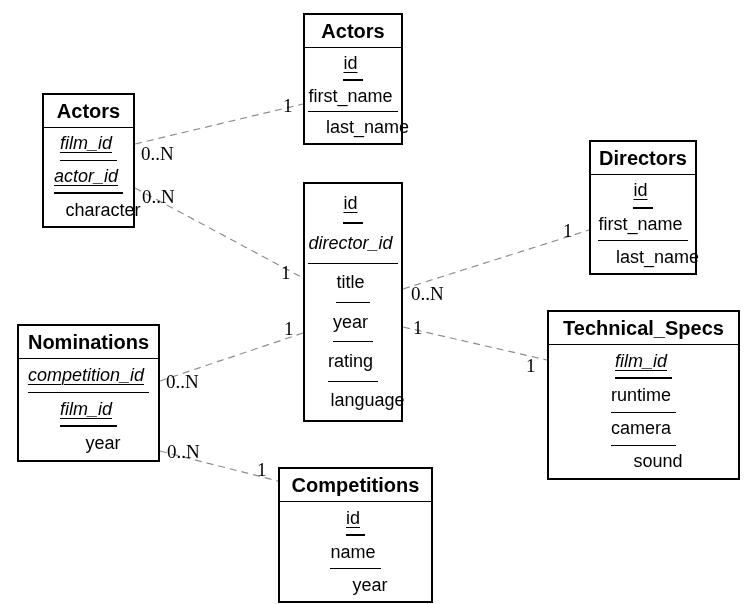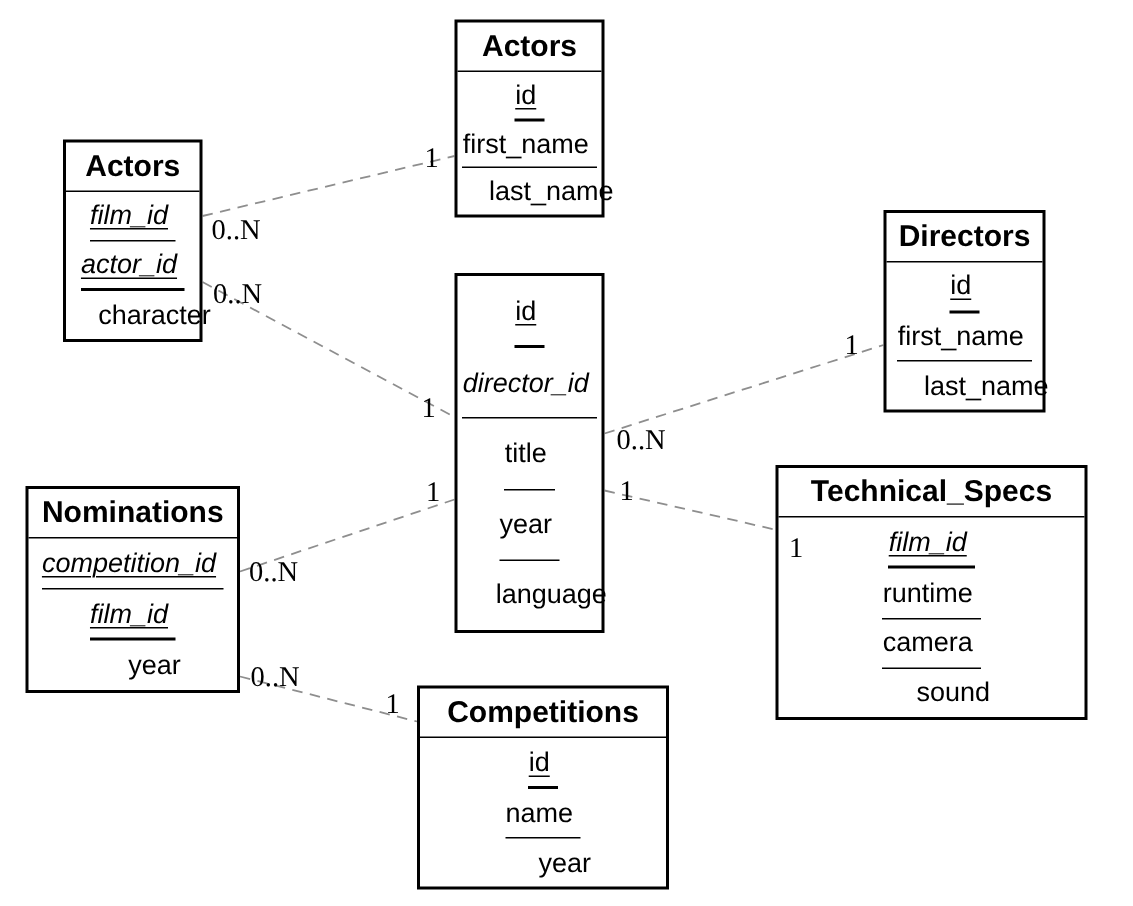--- a/index.html
+++ b/index.html
@@ -65,53 +65,54 @@
       <div class="row">character</div>
     </div>
   </div>
 
   <div class="table" style="left:303px;top:182px;width:100px;height:240px">
     <div class="rows">
       <div class="row pk pksep">id</div>
       <div class="row fk">director_id</div>
       <div class="row">title</div>
       <div class="row">year</div>
+      <div class="row">rating</div>
       <div class="row">language</div>
     </div>
   </div>
 
   <div class="table" style="left:589px;top:140px;width:108px;height:135px">
     <div class="ttl">Directors</div>
     <div class="rows">
       <div class="row pk pksep">id</div>
       <div class="row">first_name</div>
       <div class="row">last_name</div>
     </div>
   </div>
 
-  <div class="table" style="left:517px;top:310px;width:208px;height:170px">
+  <div class="table" style="left:547px;top:310px;width:193px;height:170px">
     <div class="ttl">Technical_Specs</div>
     <div class="rows">
       <div class="row pk fk pksep">film_id</div>
       <div class="row">runtime</div>
       <div class="row">camera</div>
       <div class="row">sound</div>
     </div>
   </div>
 
   <div class="table" style="left:17px;top:324px;width:143px;height:138px">
     <div class="ttl">Nominations</div>
     <div class="rows">
       <div class="row pk fk">competition_id</div>
       <div class="row pk fk pksep">film_id</div>
       <div class="row">year</div>
     </div>
   </div>
 
-  <div class="table" style="left:278px;top:457px;width:168px;height:136px">
+  <div class="table" style="left:278px;top:467px;width:155px;height:136px">
     <div class="ttl">Competitions</div>
     <div class="rows">
       <div class="row pk pksep">id</div>
       <div class="row">name</div>
       <div class="row">year</div>
     </div>
   </div>
 
   <div class="card-label" style="left:141px;top:144px">0..N</div>
   <div class="card-label" style="left:283px;top:96px">1</div>

